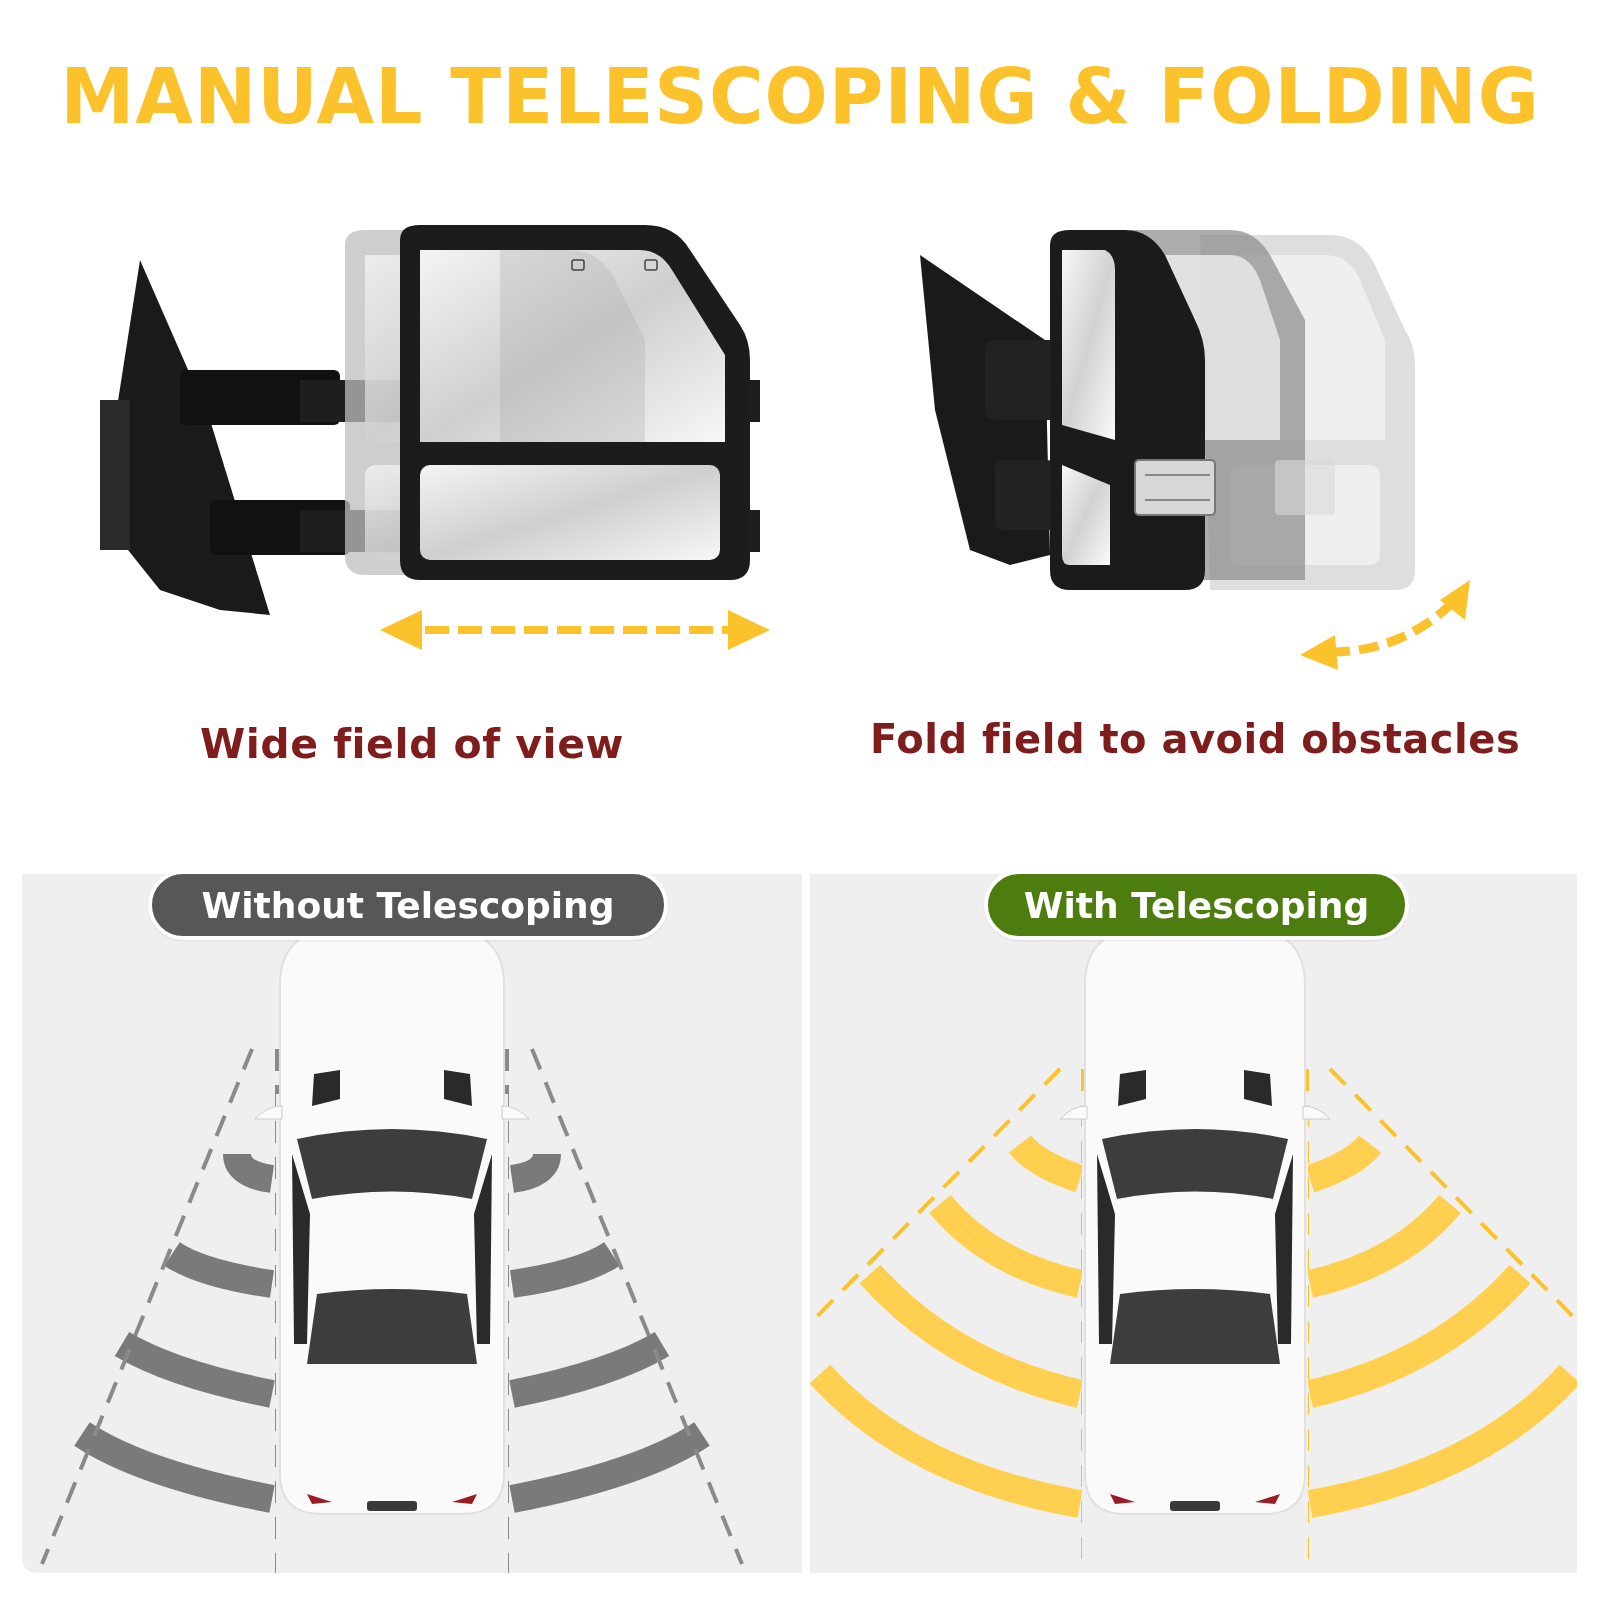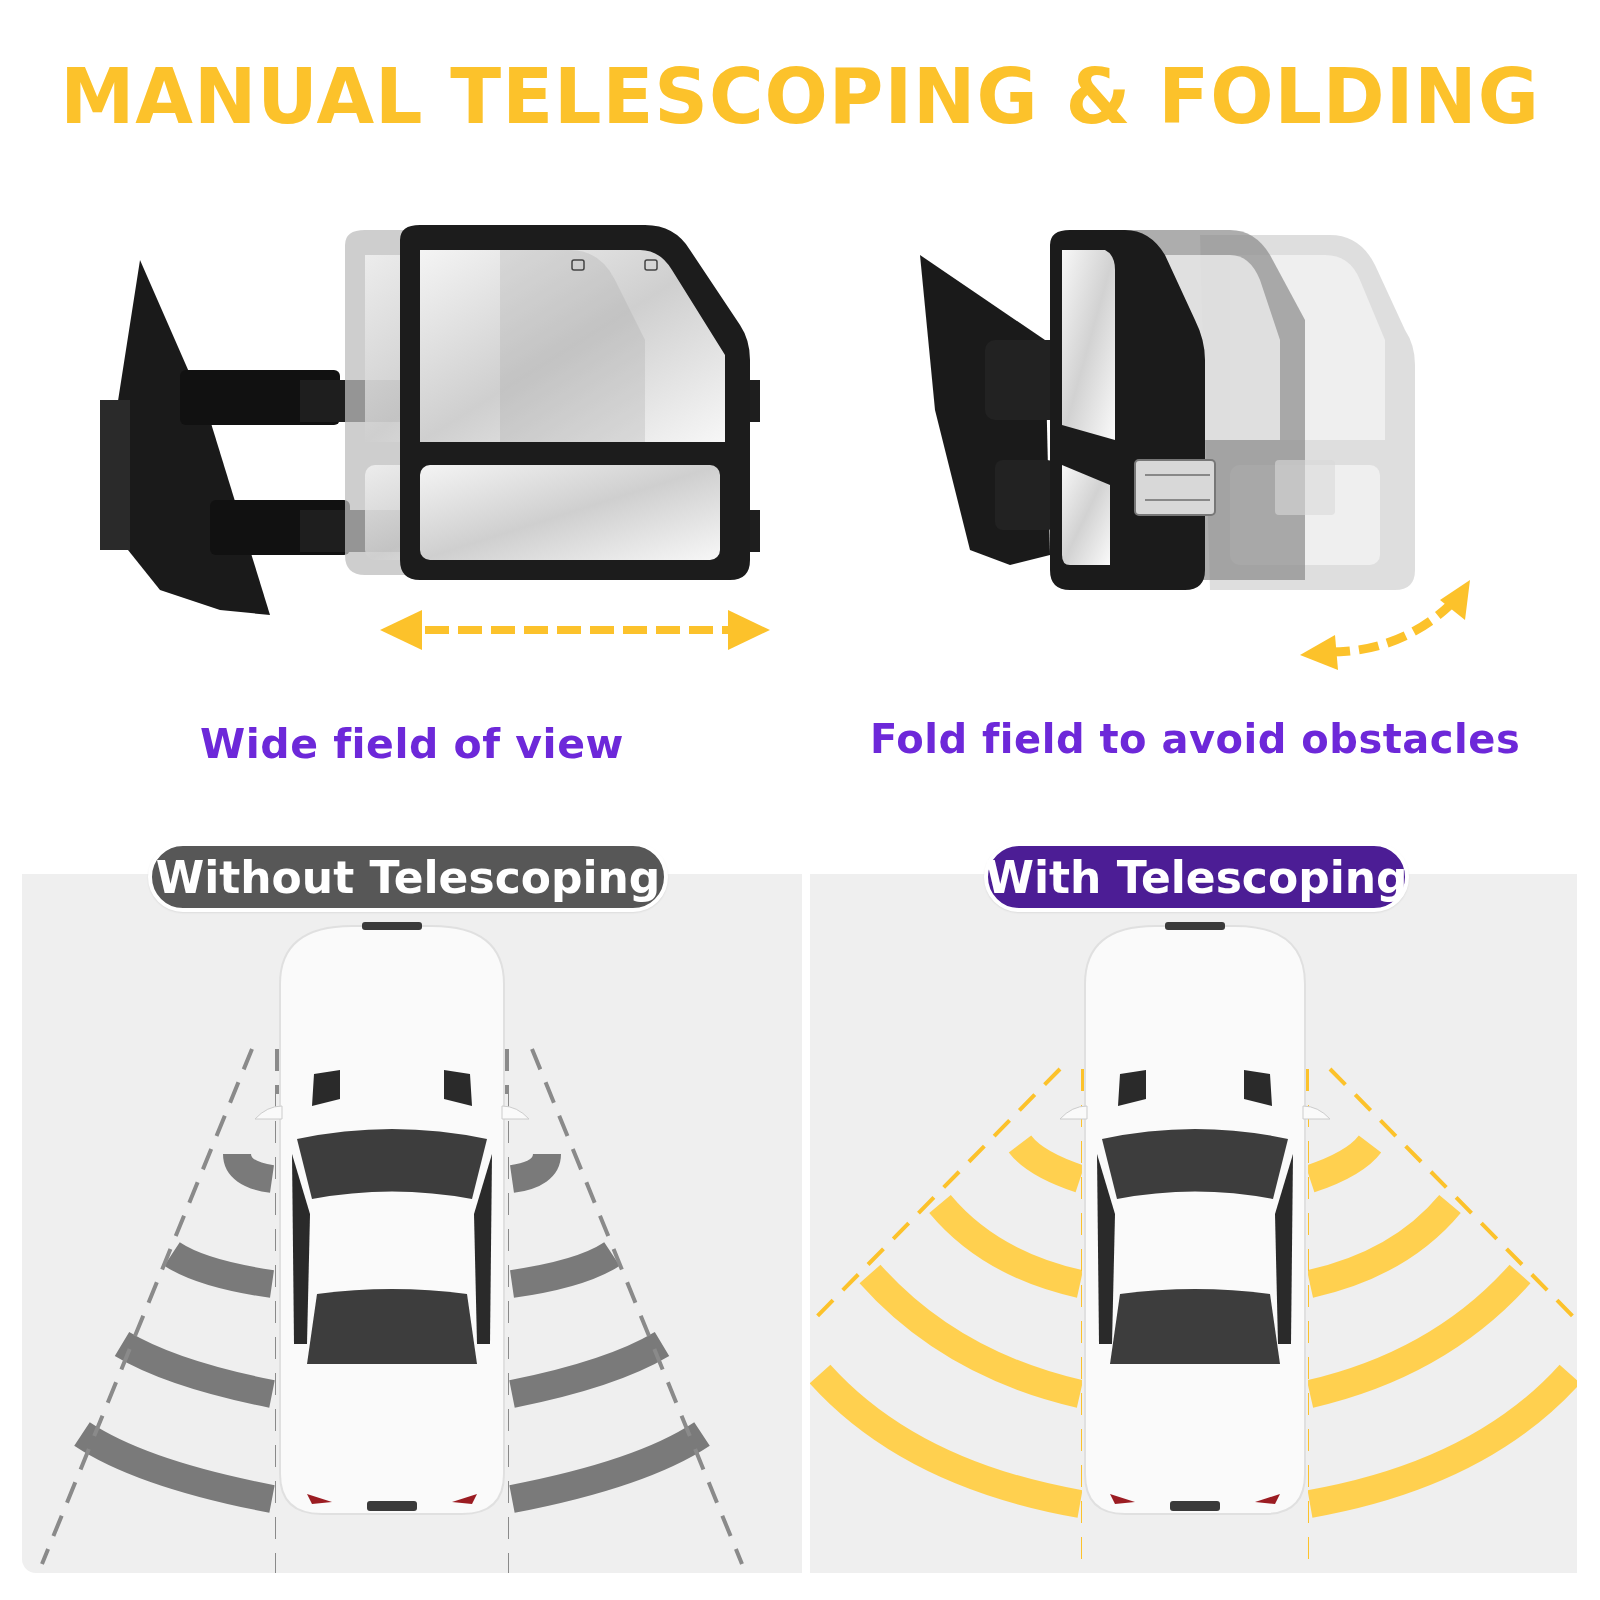--- a/index.html
+++ b/index.html
@@ -1,28 +1,28 @@
 <!DOCTYPE html>
 <html><head>
 <meta charset="utf-8">
 <style>
   html,body{margin:0;padding:0;background:#ffffff;}
   body{width:1600px;height:1600px;position:relative;overflow:hidden;font-family:"Liberation Sans",sans-serif;}
   .title{position:absolute;left:0;top:52px;width:1600px;text-align:center;font-family:"DejaVu Sans",sans-serif;font-weight:bold;font-size:76px;letter-spacing:1px;color:#fcc22b;transform:scaleX(0.98);}
-  .caption{position:absolute;font-family:"DejaVu Sans",sans-serif;font-weight:bold;color:#6d28d9;white-space:nowrap;text-align:center;}
+  .caption{position:absolute;font-family:"DejaVu Sans",sans-serif;font-weight:bold;color:#7f1d1d;white-space:nowrap;text-align:center;}
   .cap-left{left:200px;top:720px;font-size:41px;letter-spacing:0.5px;}
   .cap-right{left:870px;top:716px;font-size:40px;letter-spacing:0.5px;}
   .mirror{position:absolute;}
   .panel{position:absolute;top:874px;height:699px;background:#efefef;overflow:hidden;}
   .panel-left{left:22px;width:780px;border-radius:0 0 0 14px;}
   .panel-right{left:810px;width:767px;}
   .panel svg{position:absolute;left:0;top:0;}
-  .pill{position:absolute;top:842px;height:70px;border-radius:35px;border:4px solid #ffffff;display:flex;align-items:center;justify-content:center;font-family:"DejaVu Sans",sans-serif;font-weight:bold;font-size:44px;color:#ffffff;box-sizing:border-box;white-space:nowrap;box-shadow:0 1px 2px rgba(0,0,0,0.08);}
+  .pill{position:absolute;top:870px;height:70px;border-radius:35px;border:4px solid #ffffff;display:flex;align-items:center;justify-content:center;font-family:"DejaVu Sans",sans-serif;font-weight:bold;font-size:36px;color:#ffffff;box-sizing:border-box;white-space:nowrap;box-shadow:0 1px 2px rgba(0,0,0,0.08);}
   .pill-left{left:148px;width:520px;background:#575757;}
-  .pill-right{left:984px;width:425px;background:#4c1d95;}
+  .pill-right{left:984px;width:425px;background:#4d7c0f;}
 </style>
 </head>
 <body>
 
 <div class="title">MANUAL TELESCOPING &amp; FOLDING</div>
 
 <svg class="mirror" style="left:100px;top:220px" width="700" height="400" viewBox="0 0 700 400">
   <defs>
     <linearGradient id="glass" x1="0" y1="0" x2="1" y2="1">
       <stop offset="0" stop-color="#f4f4f4"></stop>

